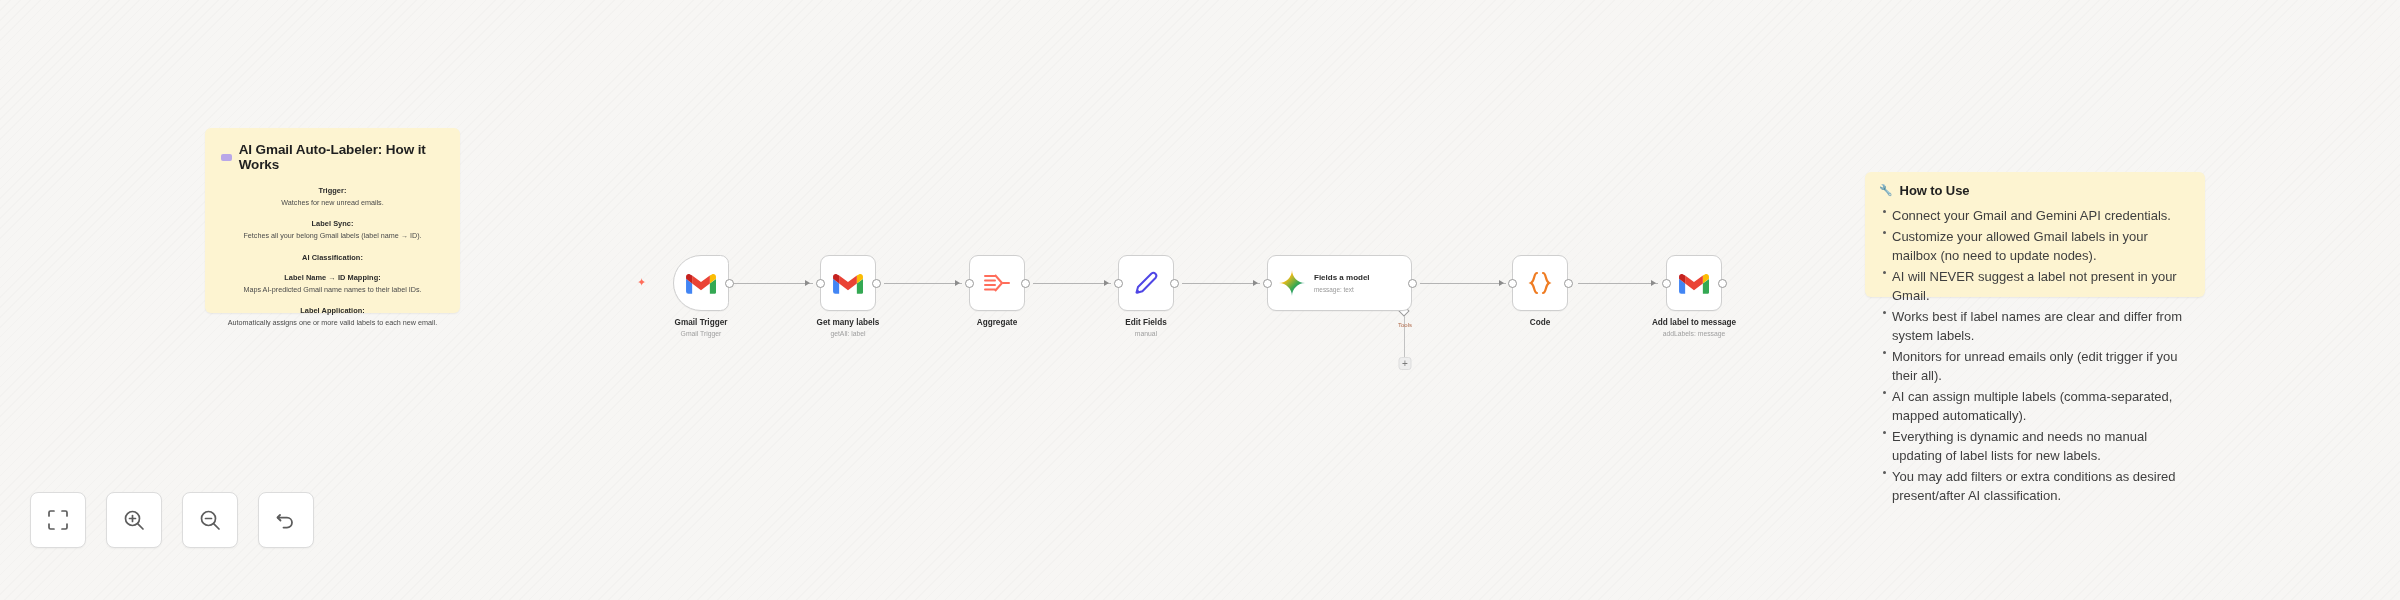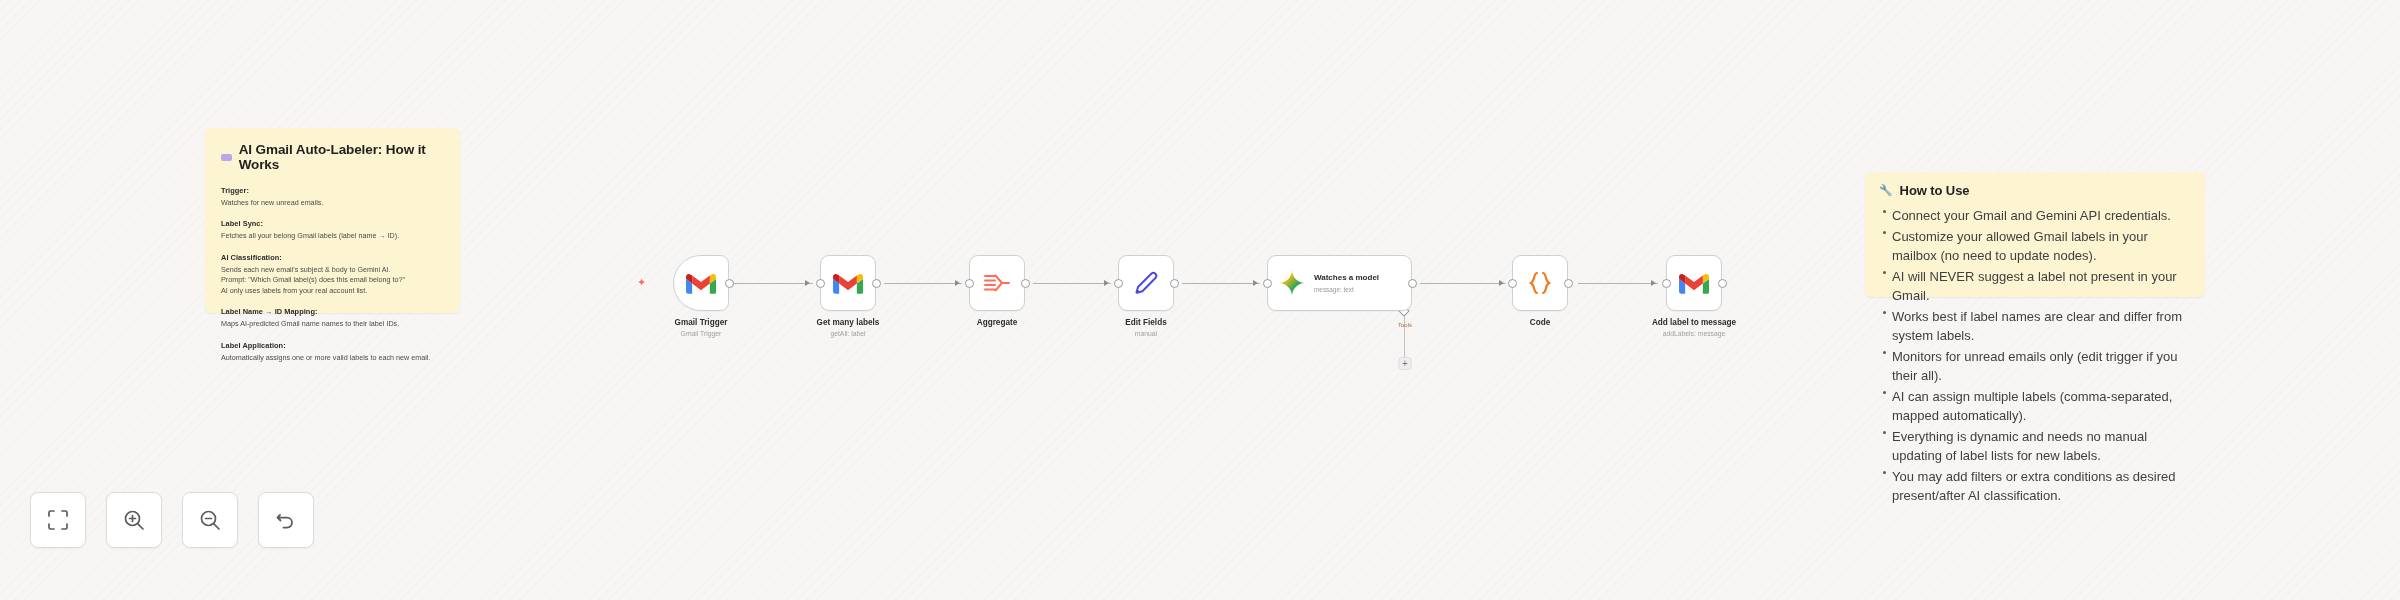--- a/index.html
+++ b/index.html
@@ -44,21 +44,21 @@
   .sticky-right .sticky-title { font-size: 13px; margin-bottom: 8px; }
 
   .emoji-icon { font-size: 11px; line-height: 1; display:inline-block; }
   .swatch-icon {
     width: 12px; height: 7px;
     background: #b9a7e8;
     border-radius: 2px;
     display: inline-block;
   }
 
-  .sec { margin-bottom: 11px; }
+  .sec { margin-bottom: 11px; text-align: center; }
   .sec:last-child { margin-bottom: 0; }
   .sec-head {
     font-size: 7.4px;
     font-weight: bold;
     color: #2b2b2b;
     margin-bottom: 3px;
     letter-spacing: 0.05px;
   }
   .sec-body {
     font-size: 7.2px;
@@ -225,25 +225,20 @@
 
     <div class="sec">
       <div class="sec-head">Label Sync:</div>
       <div class="sec-body">
         <div>Fetches all your belong Gmail labels (label name → ID).</div>
       </div>
     </div>
 
     <div class="sec">
       <div class="sec-head">AI Classification:</div>
-      <div class="sec-body">
-        <div>Sends each new email's subject &amp; body to Gemini AI.</div>
-        <div>Prompt: "Which Gmail label(s) does this email belong to?"</div>
-        <div>AI only uses labels from your real account list.</div>
-      </div>
     </div>
 
     <div class="sec">
       <div class="sec-head">Label Name → ID Mapping:</div>
       <div class="sec-body">
         <div>Maps AI-predicted Gmail name names to their label IDs.</div>
       </div>
     </div>
 
     <div class="sec">
@@ -363,21 +358,21 @@
         <linearGradient id="gem" x1="0" y1="0" x2="1" y2="1">
           <stop offset="0%" stop-color="#e8453c"></stop>
           <stop offset="30%" stop-color="#f9bc15"></stop>
           <stop offset="62%" stop-color="#34a853"></stop>
           <stop offset="100%" stop-color="#4285f4"></stop>
         </linearGradient>
       </defs>
       <path fill="url(#gem)" d="M13 0 C13 7 19 13 26 13 C19 13 13 19 13 26 C13 19 7 13 0 13 C7 13 13 7 13 0 Z"></path>
     </svg>
     <div class="node-inner-label">
-      <div class="node-inner-title">Watches a model</div>
+      <div class="node-inner-title">Fields a model</div>
       <div class="node-inner-sub">message: text</div>
     </div>
   </div>
   <div class="port" style="left:1262.5px; top:278.5px;"></div>
   <div class="port" style="left:1408px; top:278.5px;"></div>
 
   <div class="node" style="left:1512px; top:255px;">
     <svg class="svg-icon" width="26" height="24" viewBox="0 0 26 24">
       <path d="M10 2 C6.5 2 8 10 4 12 C8 14 6.5 22 10 22" fill="none" stroke="#ef7c22" stroke-width="2.2" stroke-linecap="round"></path>
       <path d="M16 2 C19.5 2 18 10 22 12 C18 14 19.5 22 16 22" fill="none" stroke="#ef7c22" stroke-width="2.2" stroke-linecap="round"></path>

